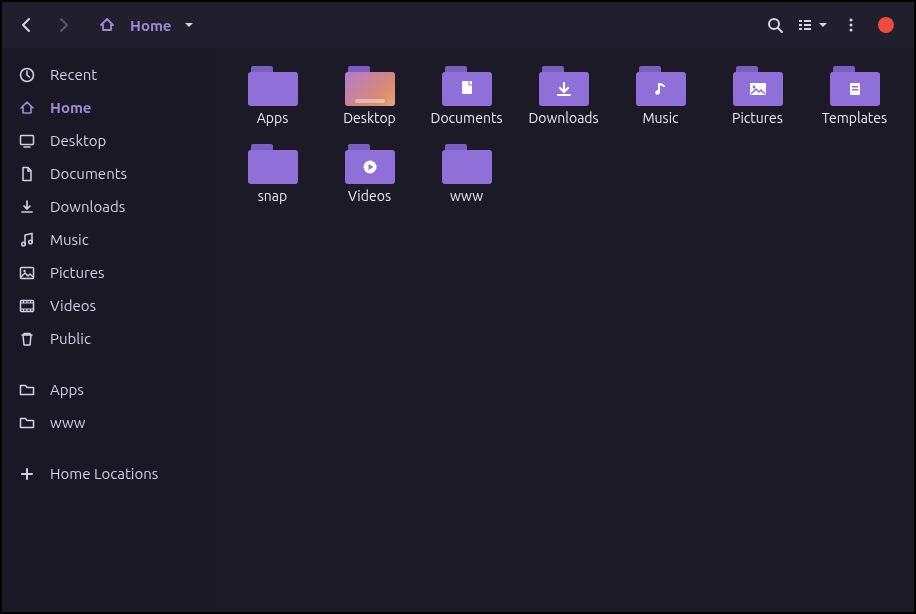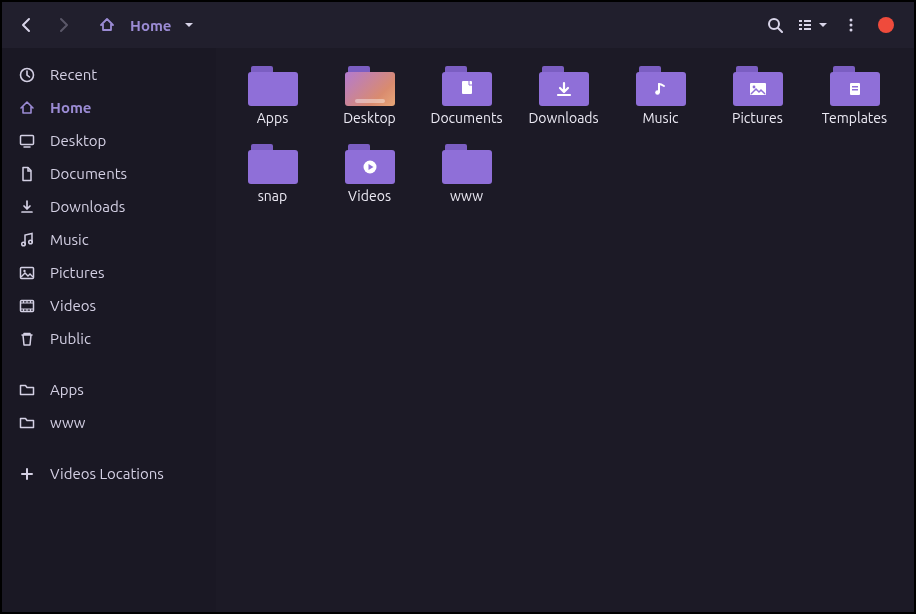--- a/index.html
+++ b/index.html
@@ -260,21 +260,21 @@
         </span>
         <span>www</span>
       </div>
       <div class="side-sep"></div>
       <div class="side-item">
         <span class="ico">
           <svg width="16" height="16" viewBox="0 0 16 16">
             <path d="M8 3v10M3 8h10" stroke="currentColor" stroke-width="2" stroke-linecap="round"></path>
           </svg>
         </span>
-        <span>Videos Locations</span>
+        <span>Home Locations</span>
       </div>
     </div>
   <div class="main" id="main">
       <div class="item">
         <div class="folder">
           <div class="tab"></div>
           <div class="bod"></div>
         </div>
         <div class="item-label">Apps</div>
       </div>

